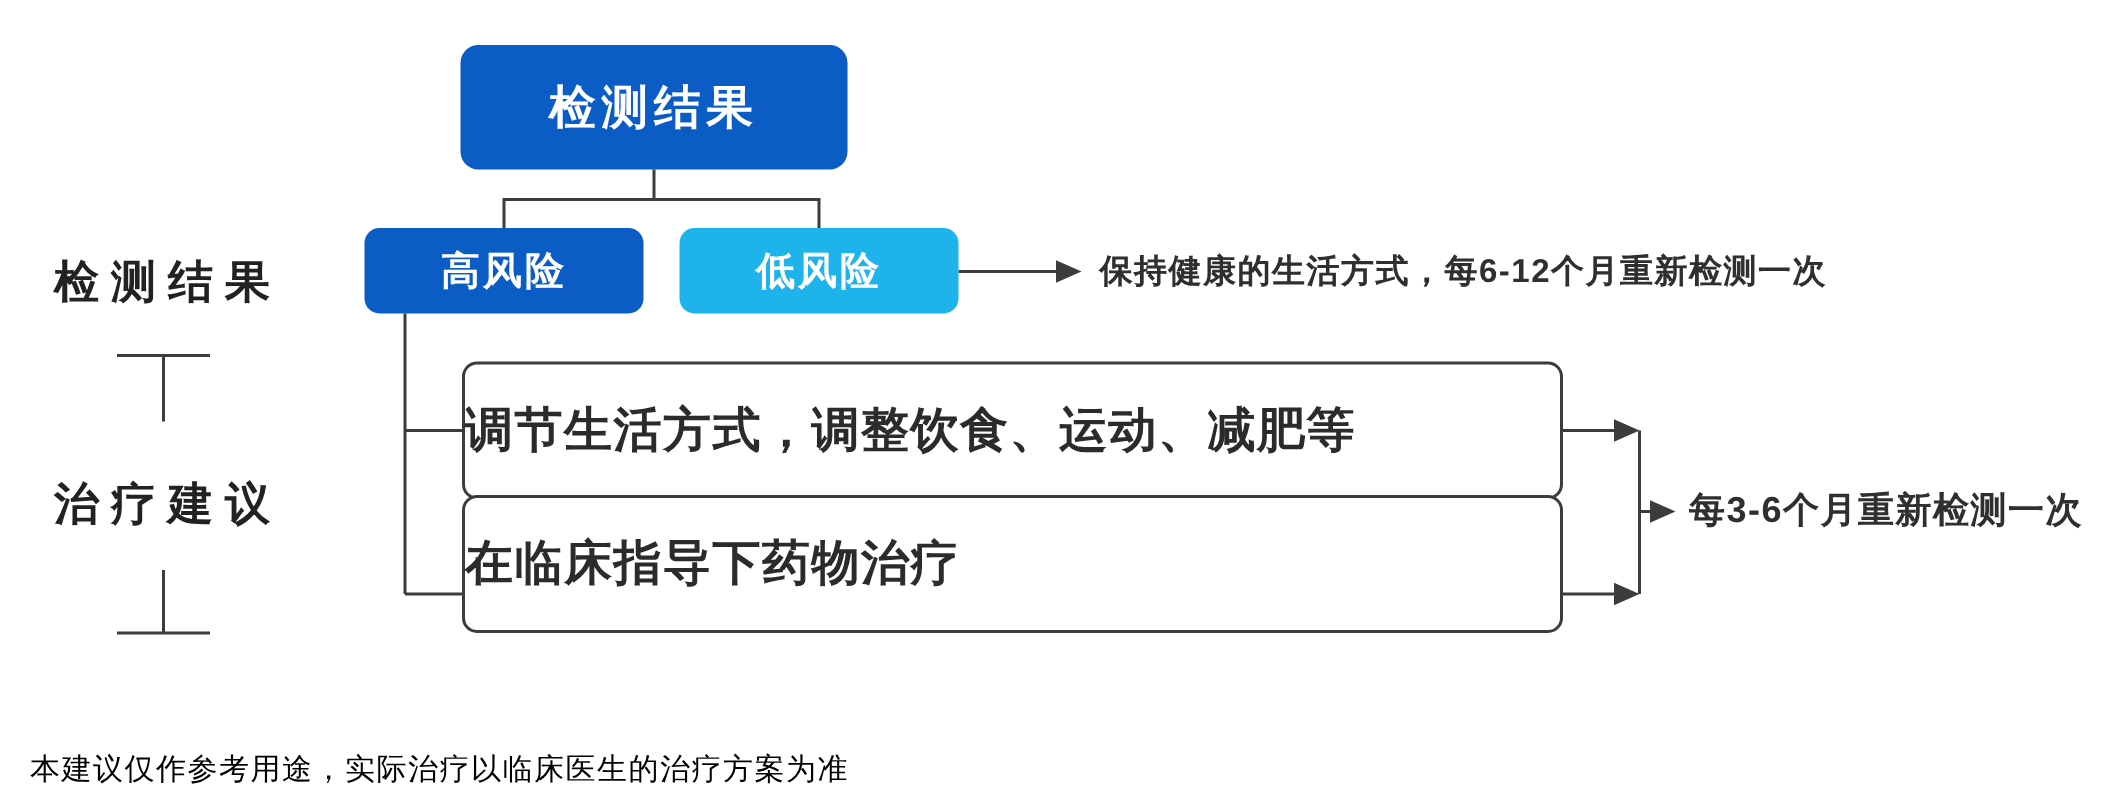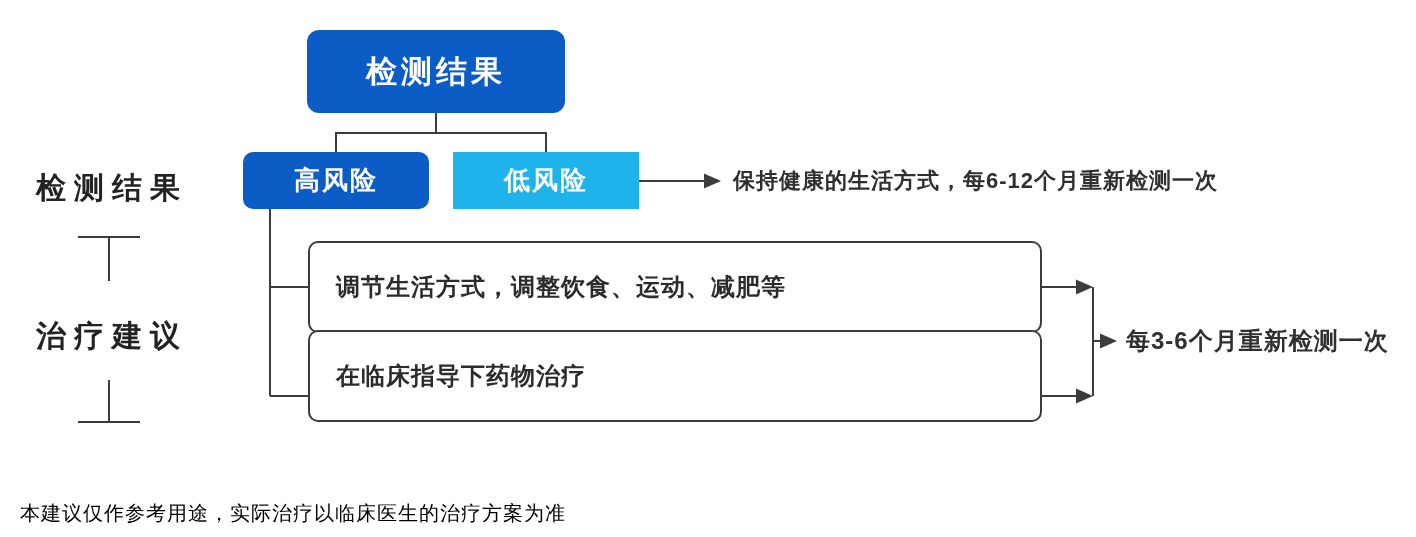--- a/index.html
+++ b/index.html
@@ -46,37 +46,36 @@
     width: 186px; height: 57px;
     background: #0c5cc5;
     border-radius: 10px;
     font-size: 26px;
     letter-spacing: 2px;
   }
   .node-low {
     left: 453px; top: 152px;
     width: 186px; height: 57px;
     background: #1eb4eb;
-    border-radius: 0;
+    border-radius: 10px;
     font-size: 26px;
     letter-spacing: 2px;
   }
   .treatment-box {
     position: absolute;
     left: 308px;
     width: 734px;
     height: 92px;
     background: #ffffff;
     border: 2px solid #3c3c3c;
     border-radius: 10px;
     box-sizing: border-box;
     display: flex;
     align-items: center;
-    padding-left: 26px;
-    font-size: 24px;
+    font-size: 32px;
     font-weight: bold;
     color: #2b2b2b;
     letter-spacing: 1px;
     font-family: Liberation Mono, monospace;
   }
   .treatment-box.first { top: 241px; }
   .treatment-box.second { top: 330px; }
   .side-label {
     position: absolute;
     left: 36px;

